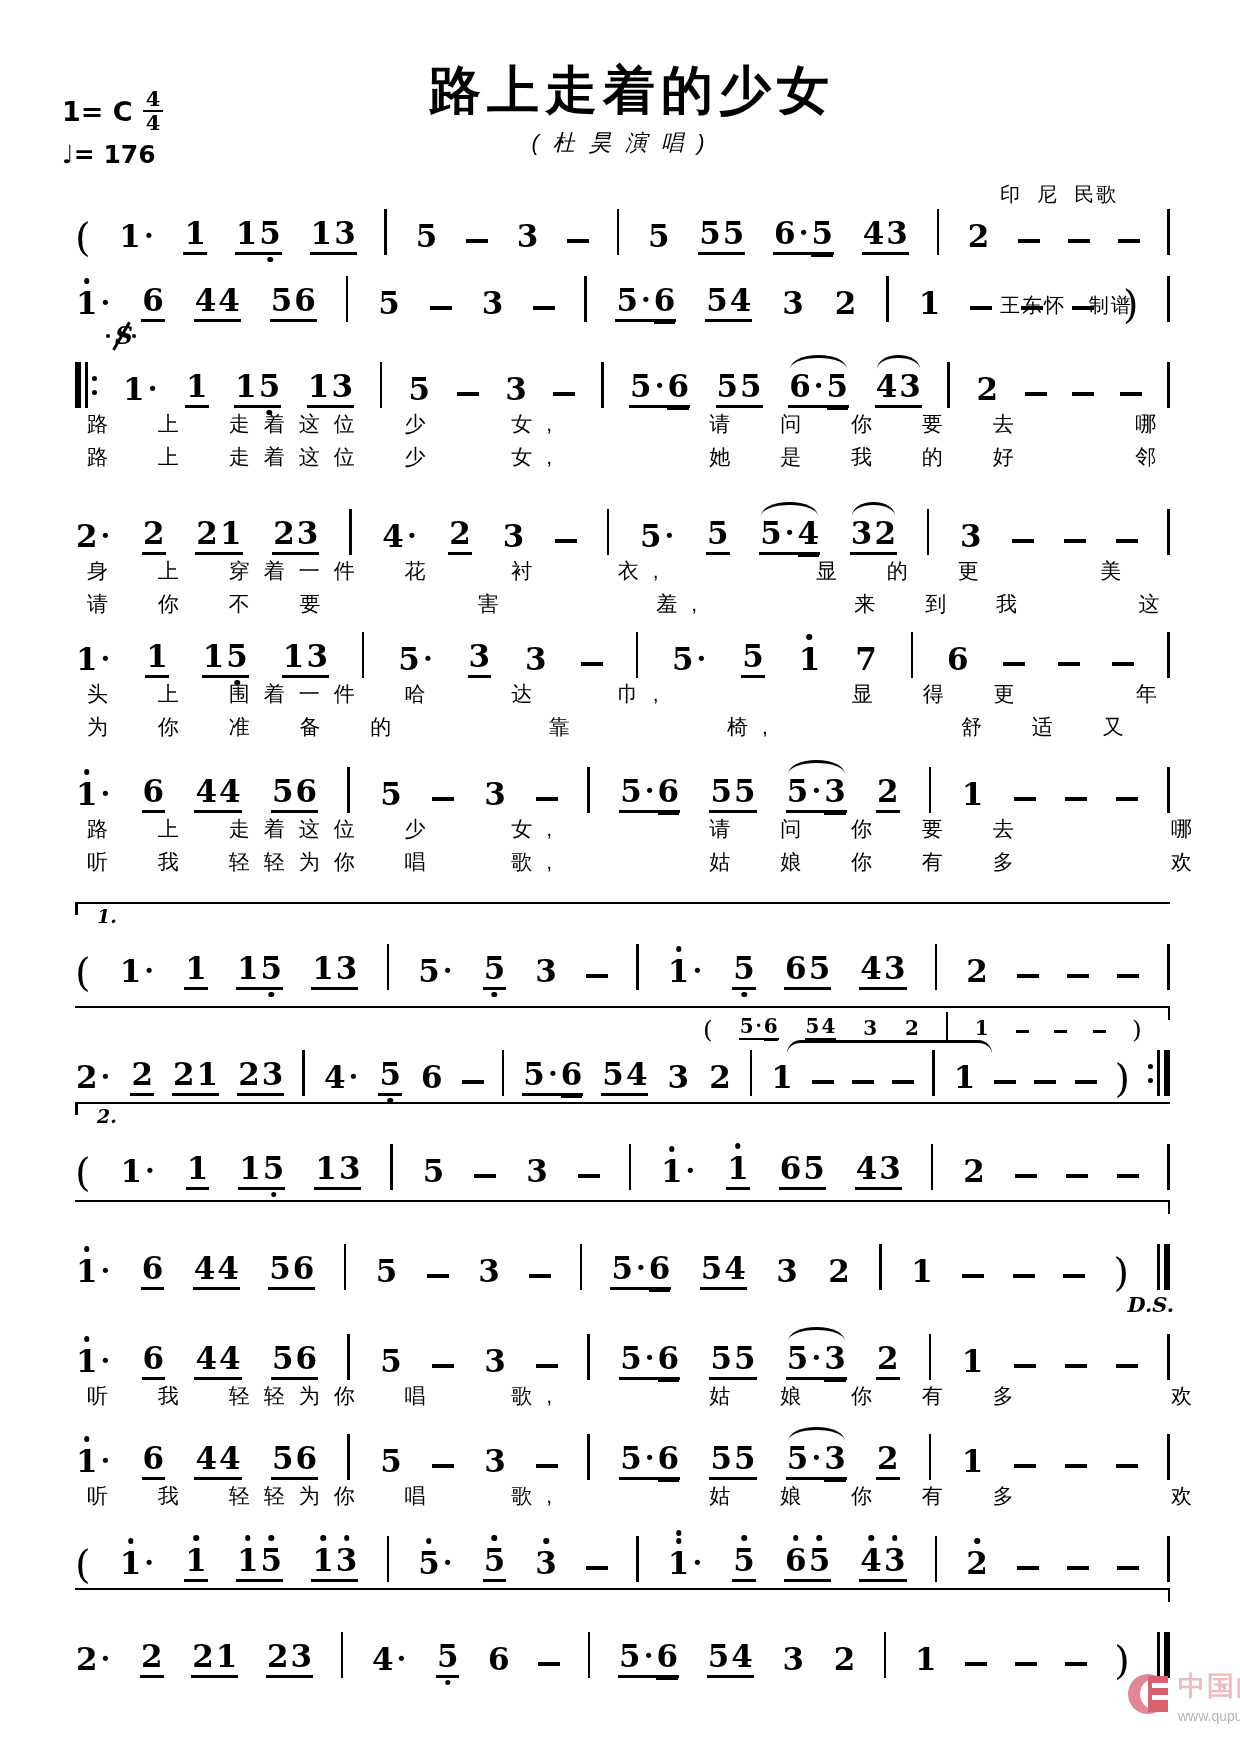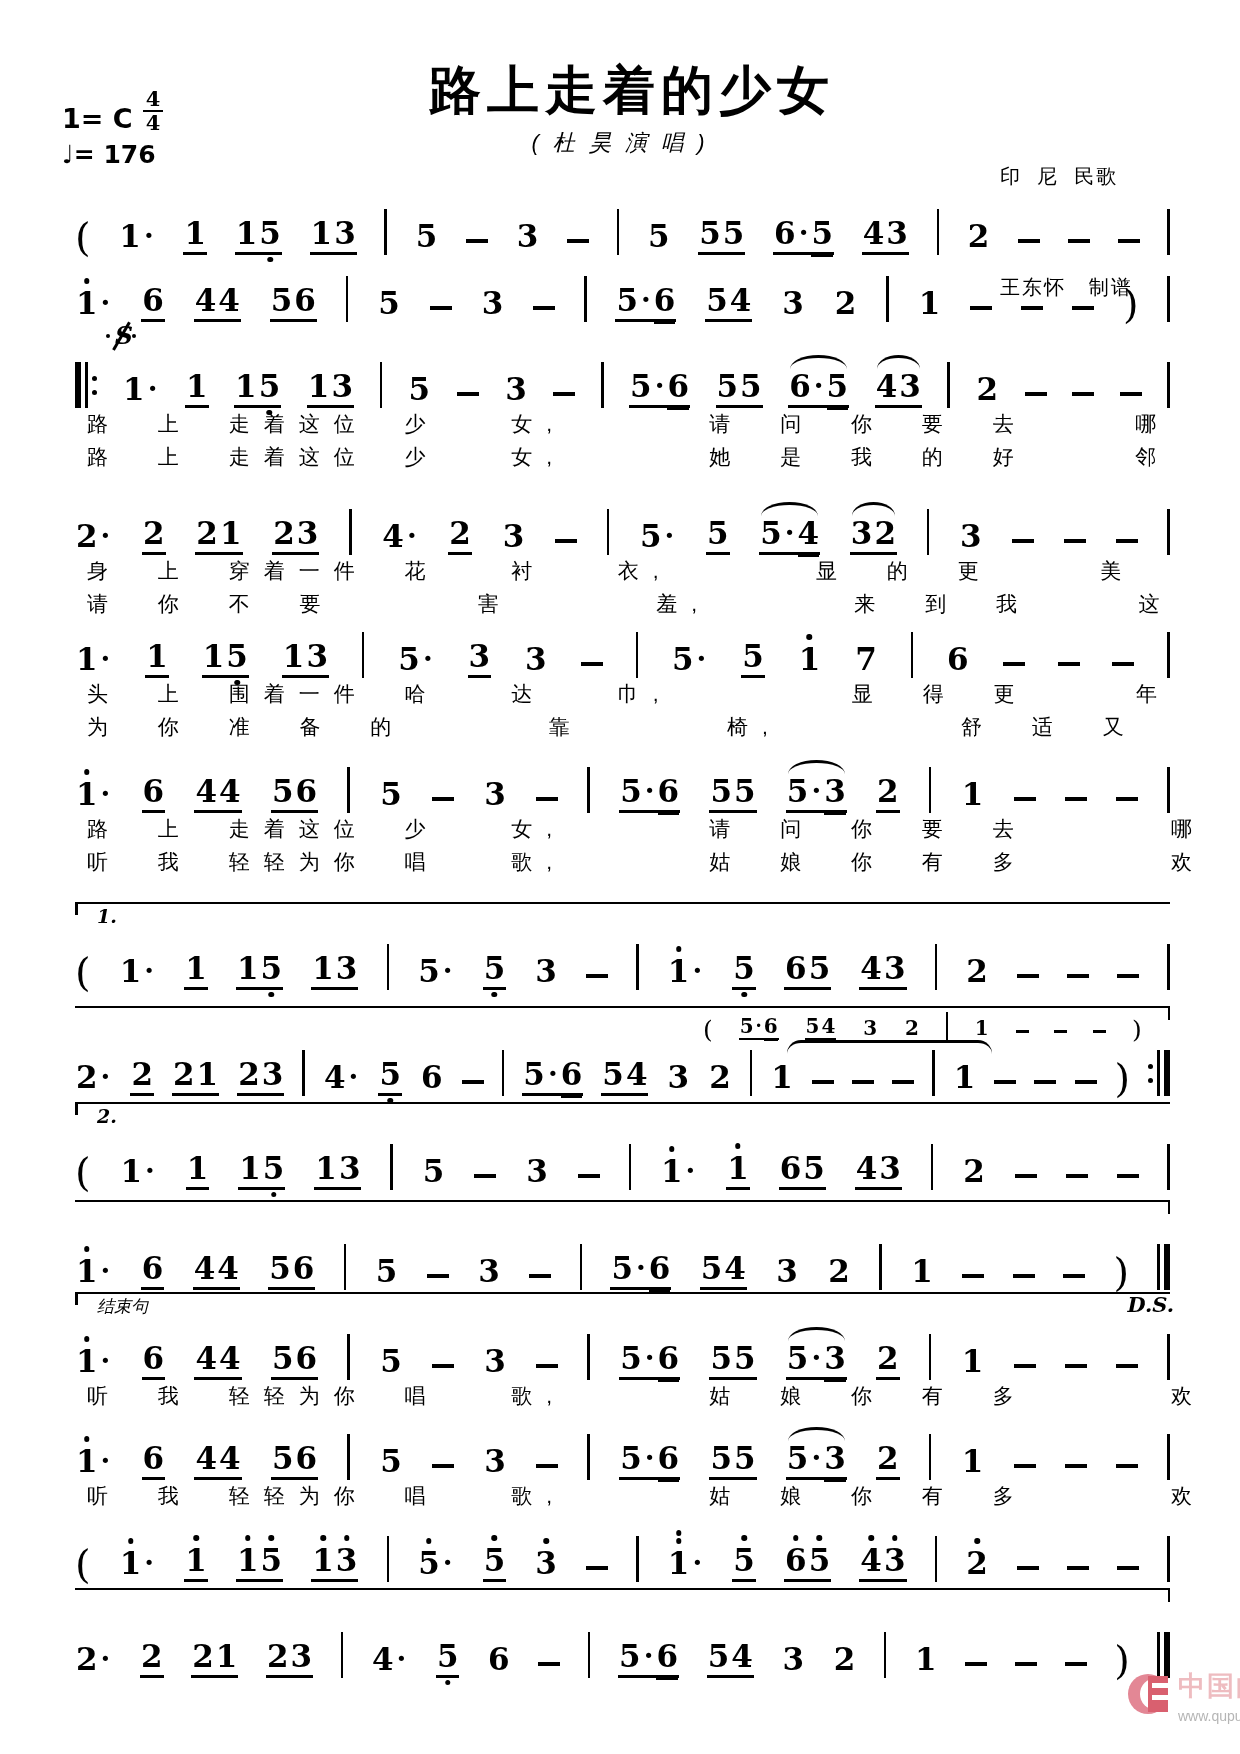--- a/index.html
+++ b/index.html
@@ -7,26 +7,26 @@
     width:1240px;height:1754px;position:relative;overflow:hidden;
     background:#ffffff;color:#000;
     font-family:"Liberation Sans","DejaVu Sans",sans-serif;
   }
   
   .title{position:absolute;top:56px;left:12px;width:100%;text-align:center;
     font-family:"DejaVu Serif",serif;font-weight:bold;font-size:52px;letter-spacing:6px;}
   .subtitle{position:absolute;top:128px;left:0;width:100%;text-align:center;
     font-size:22px;letter-spacing:4px;font-style:italic;}
   .meta-left{position:absolute;left:62px;top:88px;font-weight:bold;}
-  .keyrow{display:flex;align-items:flex-end;font-size:27px;font-family:"DejaVu Sans",sans-serif;}
+  .keyrow{display:flex;align-items:center;font-size:27px;font-family:"DejaVu Sans",sans-serif;}
   .frac{display:inline-flex;flex-direction:column;align-items:center;margin-left:10px;
     font-size:21px;line-height:1.05;font-family:"DejaVu Serif",serif;}
   .frac .num{border-bottom:2.5px solid #000;padding:0 3px;}
   .temporow{font-size:25px;margin-top:6px;font-family:"DejaVu Sans",sans-serif;}
-  .credits{position:absolute;left:1000px;top:84px;font-size:20px;line-height:1.85;
+  .credits{position:absolute;left:1000px;top:102px;font-size:20px;line-height:1.85;
     letter-spacing:2px;white-space:pre;}
   
   .score{position:absolute;left:75px;top:0;width:1095px;height:1754px;}
   .sline{position:absolute;left:0;right:0;height:50px;
     display:flex;justify-content:space-between;align-items:flex-end;}
   
   .grp{position:relative;display:inline-flex;align-items:flex-end;}
   .beam{display:inline-flex;align-items:flex-end;line-height:1;padding-bottom:3px;}
   .beam.u1{border-bottom:3px solid #000;}
   .d{position:relative;display:inline-block;
@@ -1117,23 +1117,20 @@
         <span class="beam">
           <span class="d">1</span>
         </span>
       </span>
       <span class="dash"></span>
       <span class="dash"></span>
       <span class="dash"></span>
       <span class="bar">
         <i class="bl thin"></i>
       </span>
-      <div class="volta">
-        <span class="vlabel cjk">结束句</span>
-      </div>
       <div class="lyr lyr1">听 我 轻轻为你 唱  歌,    姑 娘 你 有 多    欢   喜。</div>
     </div>
     <div class="sline" style="top: 1430px;">
       <span class="grp">
         <span class="beam">
           <span class="d">1<i class="du" style="top: -10px;"></i></span>
           <span class="mdot">·</span>
         </span>
       </span>
       <span class="grp">

